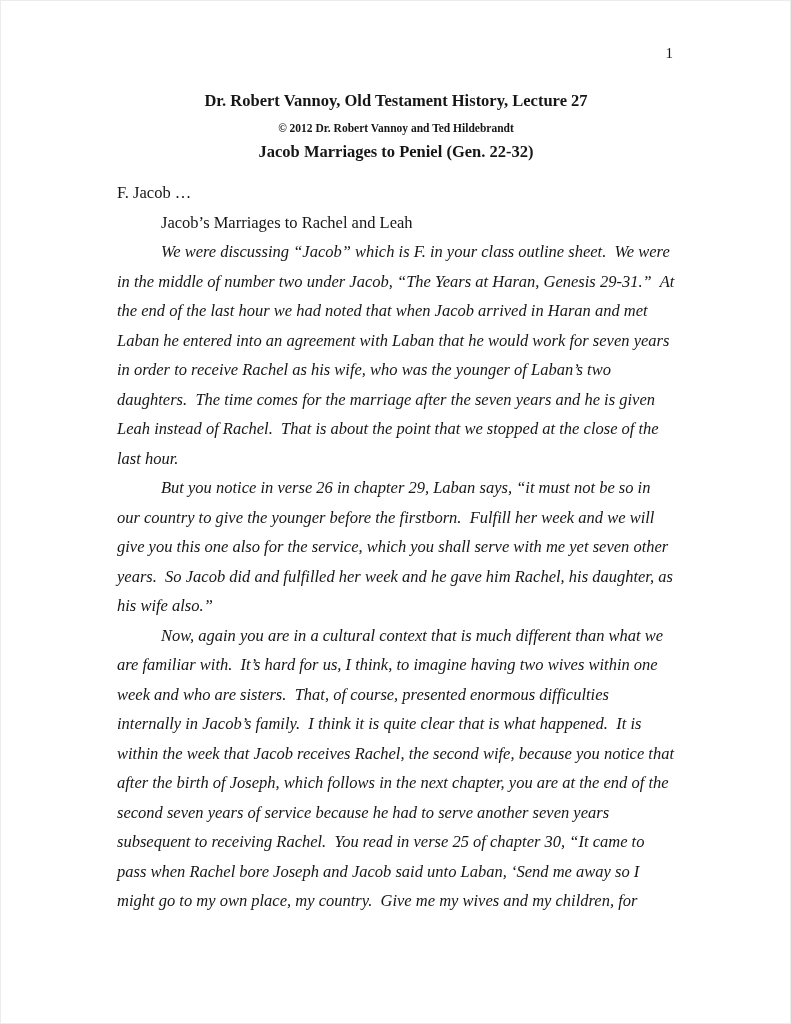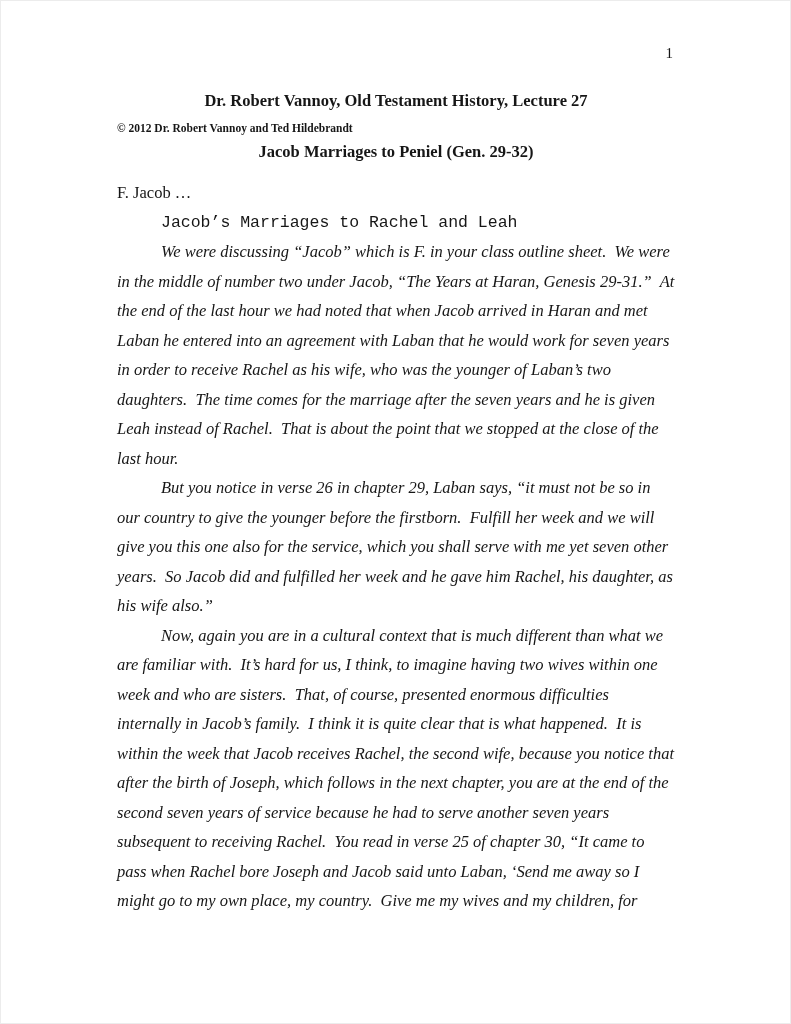--- a/index.html
+++ b/index.html
@@ -28,60 +28,61 @@
     padding-right: 2px;
   }
   .doc-title {
     text-align: center;
     font-weight: bold;
     font-size: 16.5px;
     line-height: 22px;
     margin: 28px 0 0 0;
   }
   .copyright {
+    text-align: center;
     font-weight: bold;
     font-size: 11.5px;
     line-height: 16px;
     margin-top: 8px;
   }
   .doc-subtitle {
     text-align: center;
     font-weight: bold;
     font-size: 16.5px;
     line-height: 22px;
     margin: 5px 0 0 0;
   }
   .outline-line {
     line-height: 29.5px;
     white-space: pre-wrap;
   }
   .outline-f   { margin-top: 15px; }
   .outline-2   { padding-left: 23px; }
-  .outline-sub { padding-left: 44px; font-family: Liberation Mono, monospace; }
+  .outline-sub { padding-left: 44px; }
   .body-para {
     margin: 0;
     text-indent: 44px;
     line-height: 29.5px;
     text-align: left;
     white-space: pre-wrap;
     font-style: italic;
   }
 </style>
 </head>
 <body>
 
 <div class="page">
 
   <div class="page-number">1</div>
 
   <h1 class="doc-title">Dr. Robert Vannoy, Old Testament History, Lecture 27</h1>
 
   <div class="copyright">© 2012 Dr. Robert Vannoy and Ted Hildebrandt</div>
 
-  <h2 class="doc-subtitle">Jacob Marriages to Peniel (Gen. 29-32)</h2>
+  <h2 class="doc-subtitle">Jacob Marriages to Peniel (Gen. 22-32)</h2>
 
   <div class="outline-line outline-f">F. Jacob …</div>
 
 
   <div class="outline-line outline-sub">Jacob’s Marriages to Rachel and Leah</div>
 
   <p class="body-para">We were discussing “Jacob” which is F. in your class outline sheet.  We were in the middle of number two under Jacob, “The Years at Haran, Genesis 29-31.”  At the end of the last hour we had noted that when Jacob arrived in Haran and met Laban he entered into an agreement with Laban that he would work for seven years in order to receive Rachel as his wife, who was the younger of Laban’s two daughters.  The time comes for the marriage after the seven years and he is given Leah instead of Rachel.  That is about the point that we stopped at the close of the last hour.</p>
 
   <p class="body-para">But you notice in verse 26 in chapter 29, Laban says, “it must not be so in our country to give the younger before the firstborn.  Fulfill her week and we will give you this one also for the service, which you shall serve with me yet seven other years.  So Jacob did and fulfilled her week and he gave him Rachel, his daughter, as his wife also.”</p>
 

